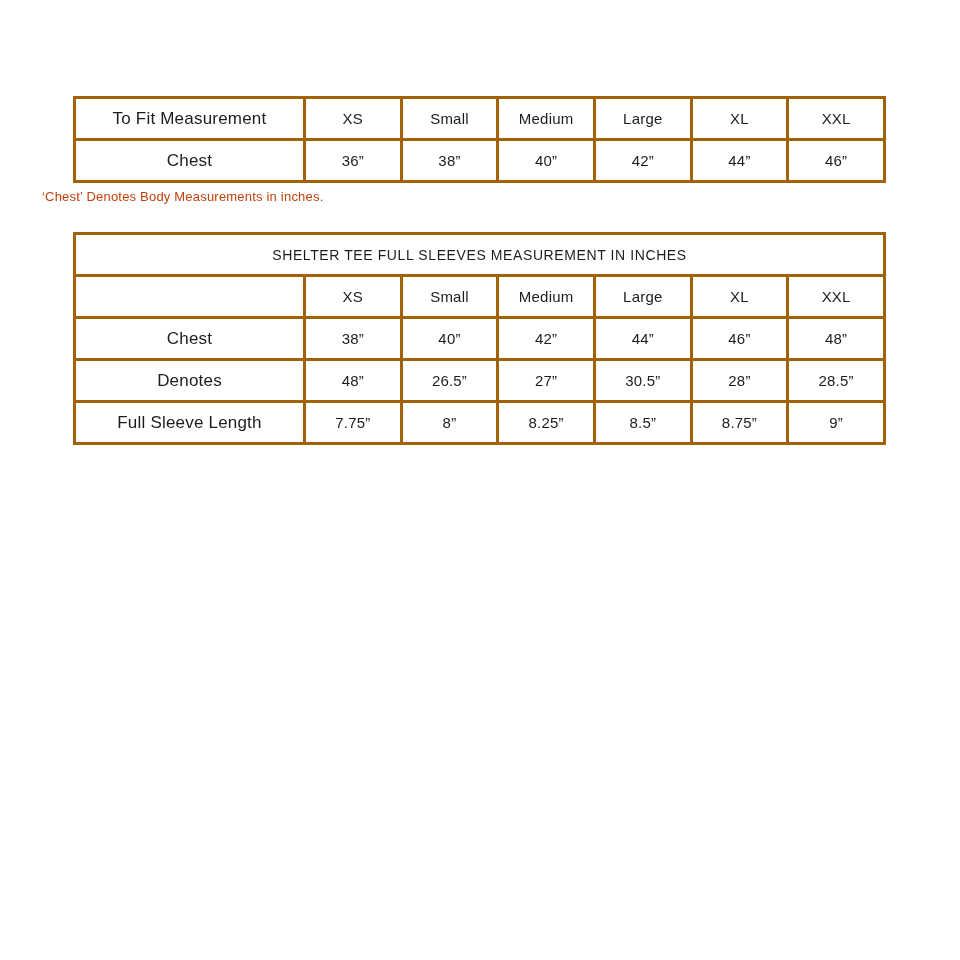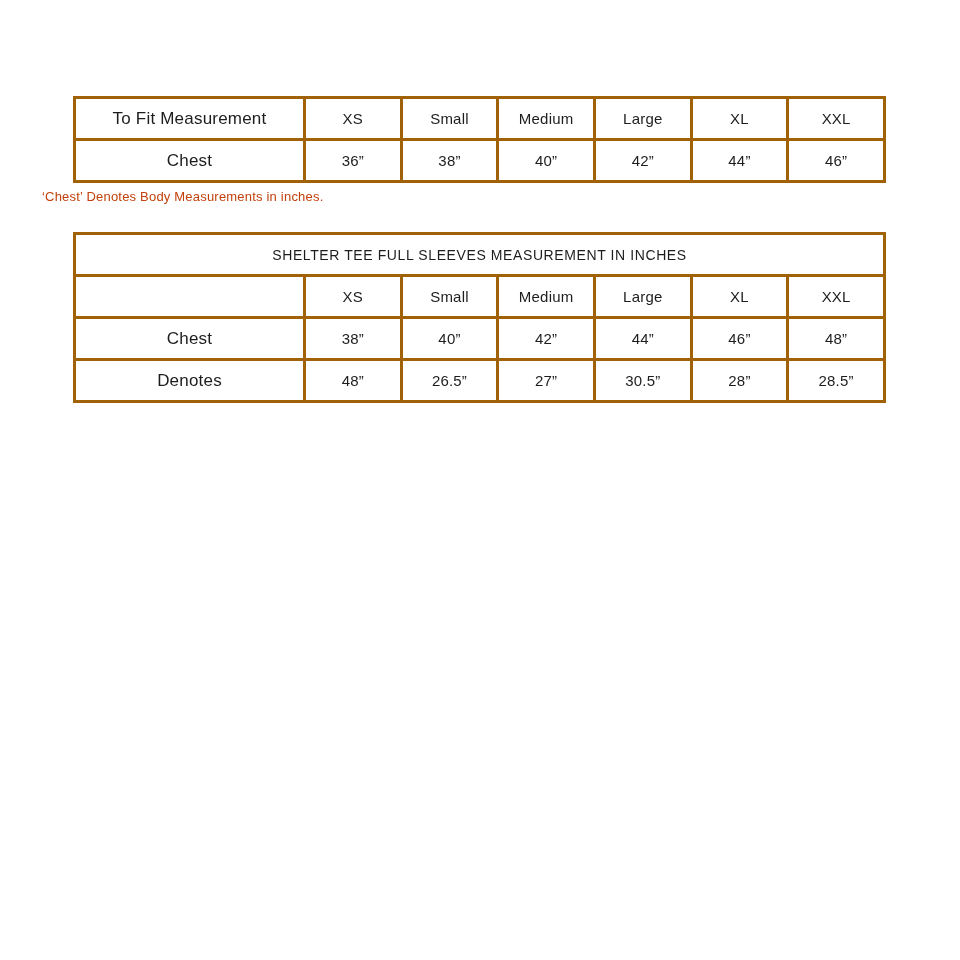--- a/index.html
+++ b/index.html
@@ -131,16 +131,25 @@
       </tr>
       <tr>
         <td class="lbl">Denotes</td>
         <td>48”</td>
         <td>26.5”</td>
         <td>27”</td>
         <td>30.5”</td>
         <td>28”</td>
         <td>28.5”</td>
       </tr>
+      <tr>
+        <td class="lbl">Full Sleeve Length</td>
+        <td>7.75”</td>
+        <td>8”</td>
+        <td>8.25”</td>
+        <td>8.5”</td>
+        <td>8.75”</td>
+        <td>9”</td>
+      </tr>
     </tbody>
   </table>
 
 </div>
 
 </body></html>

